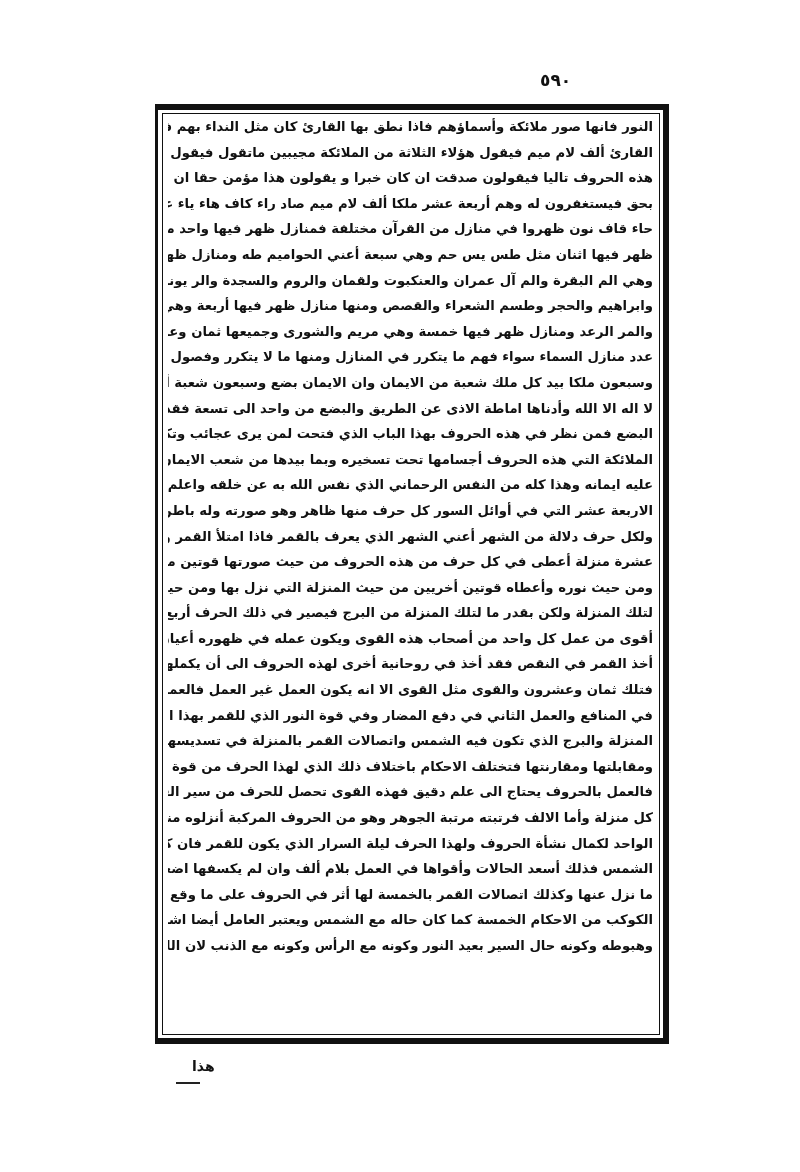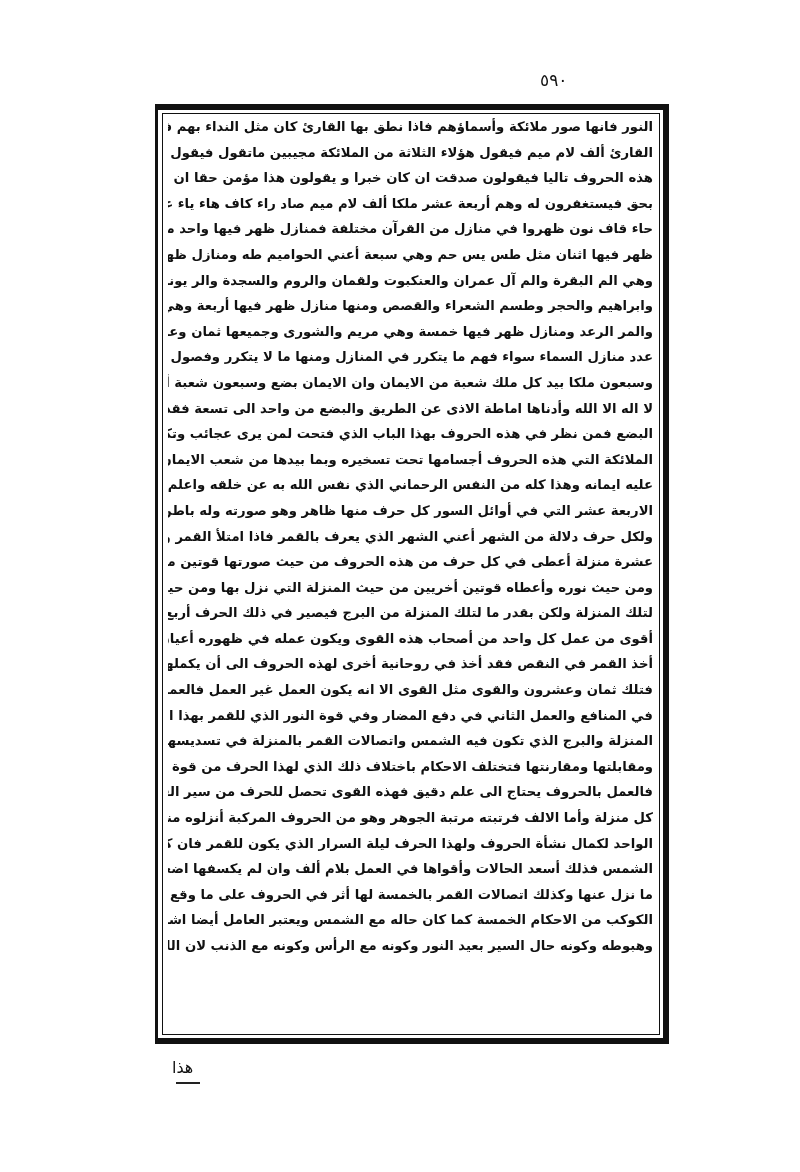--- a/index.html
+++ b/index.html
@@ -1,41 +1,41 @@
 <!DOCTYPE html>
 <html><head>
 <meta charset="utf-8">
 <style>
   html, body { margin:0; padding:0; }
   body {
     width:800px; height:1172px; background:#ffffff; position:relative; overflow:hidden;
     font-family: "DejaVu Sans", sans-serif; color:#111;
   }
   .page-number {
-    position:absolute; top:70px; left:540px; font-size:17px; font-weight:normal; direction:rtl;
+    position:absolute; top:70px; left:540px; font-size:17px; font-weight:bold; direction:rtl;
   }
   .frame {
     position:absolute; left:155px; top:104px; width:514px; height:940px;
     border-top:6px solid #111; border-bottom:6px solid #111;
     border-left:3px solid #111; border-right:6px solid #111;
     box-sizing:border-box;
   }
   .frame-inner {
     position:absolute; left:4px; right:3px; top:3px; bottom:3px;
     border:1px solid #111;
   }
   .text-body {
     position:absolute; left:10px; right:10px; top:4px; bottom:4px;
     direction:rtl; text-align:justify;
     font-family: "DejaVu Sans", sans-serif;
     font-size:13.2px; line-height:25.6px; font-weight:bold;
   }
   .line { display:block; white-space:nowrap; overflow:hidden; text-align:justify; text-align-last:justify; }
   .catchword {
-    position:absolute; left:172px; top:1058px; font-size:16px; font-weight:normal; direction:rtl;
+    position:absolute; left:192px; top:1058px; font-size:14px; font-weight:bold; direction:rtl;
   }
   .catch-mark {
     position:absolute; left:176px; top:1082px; width:24px; height:2px; background:#222;
   }
 </style>
 </head>
 <body>
 
 <div class="page-number">٥٩٠</div>
 

